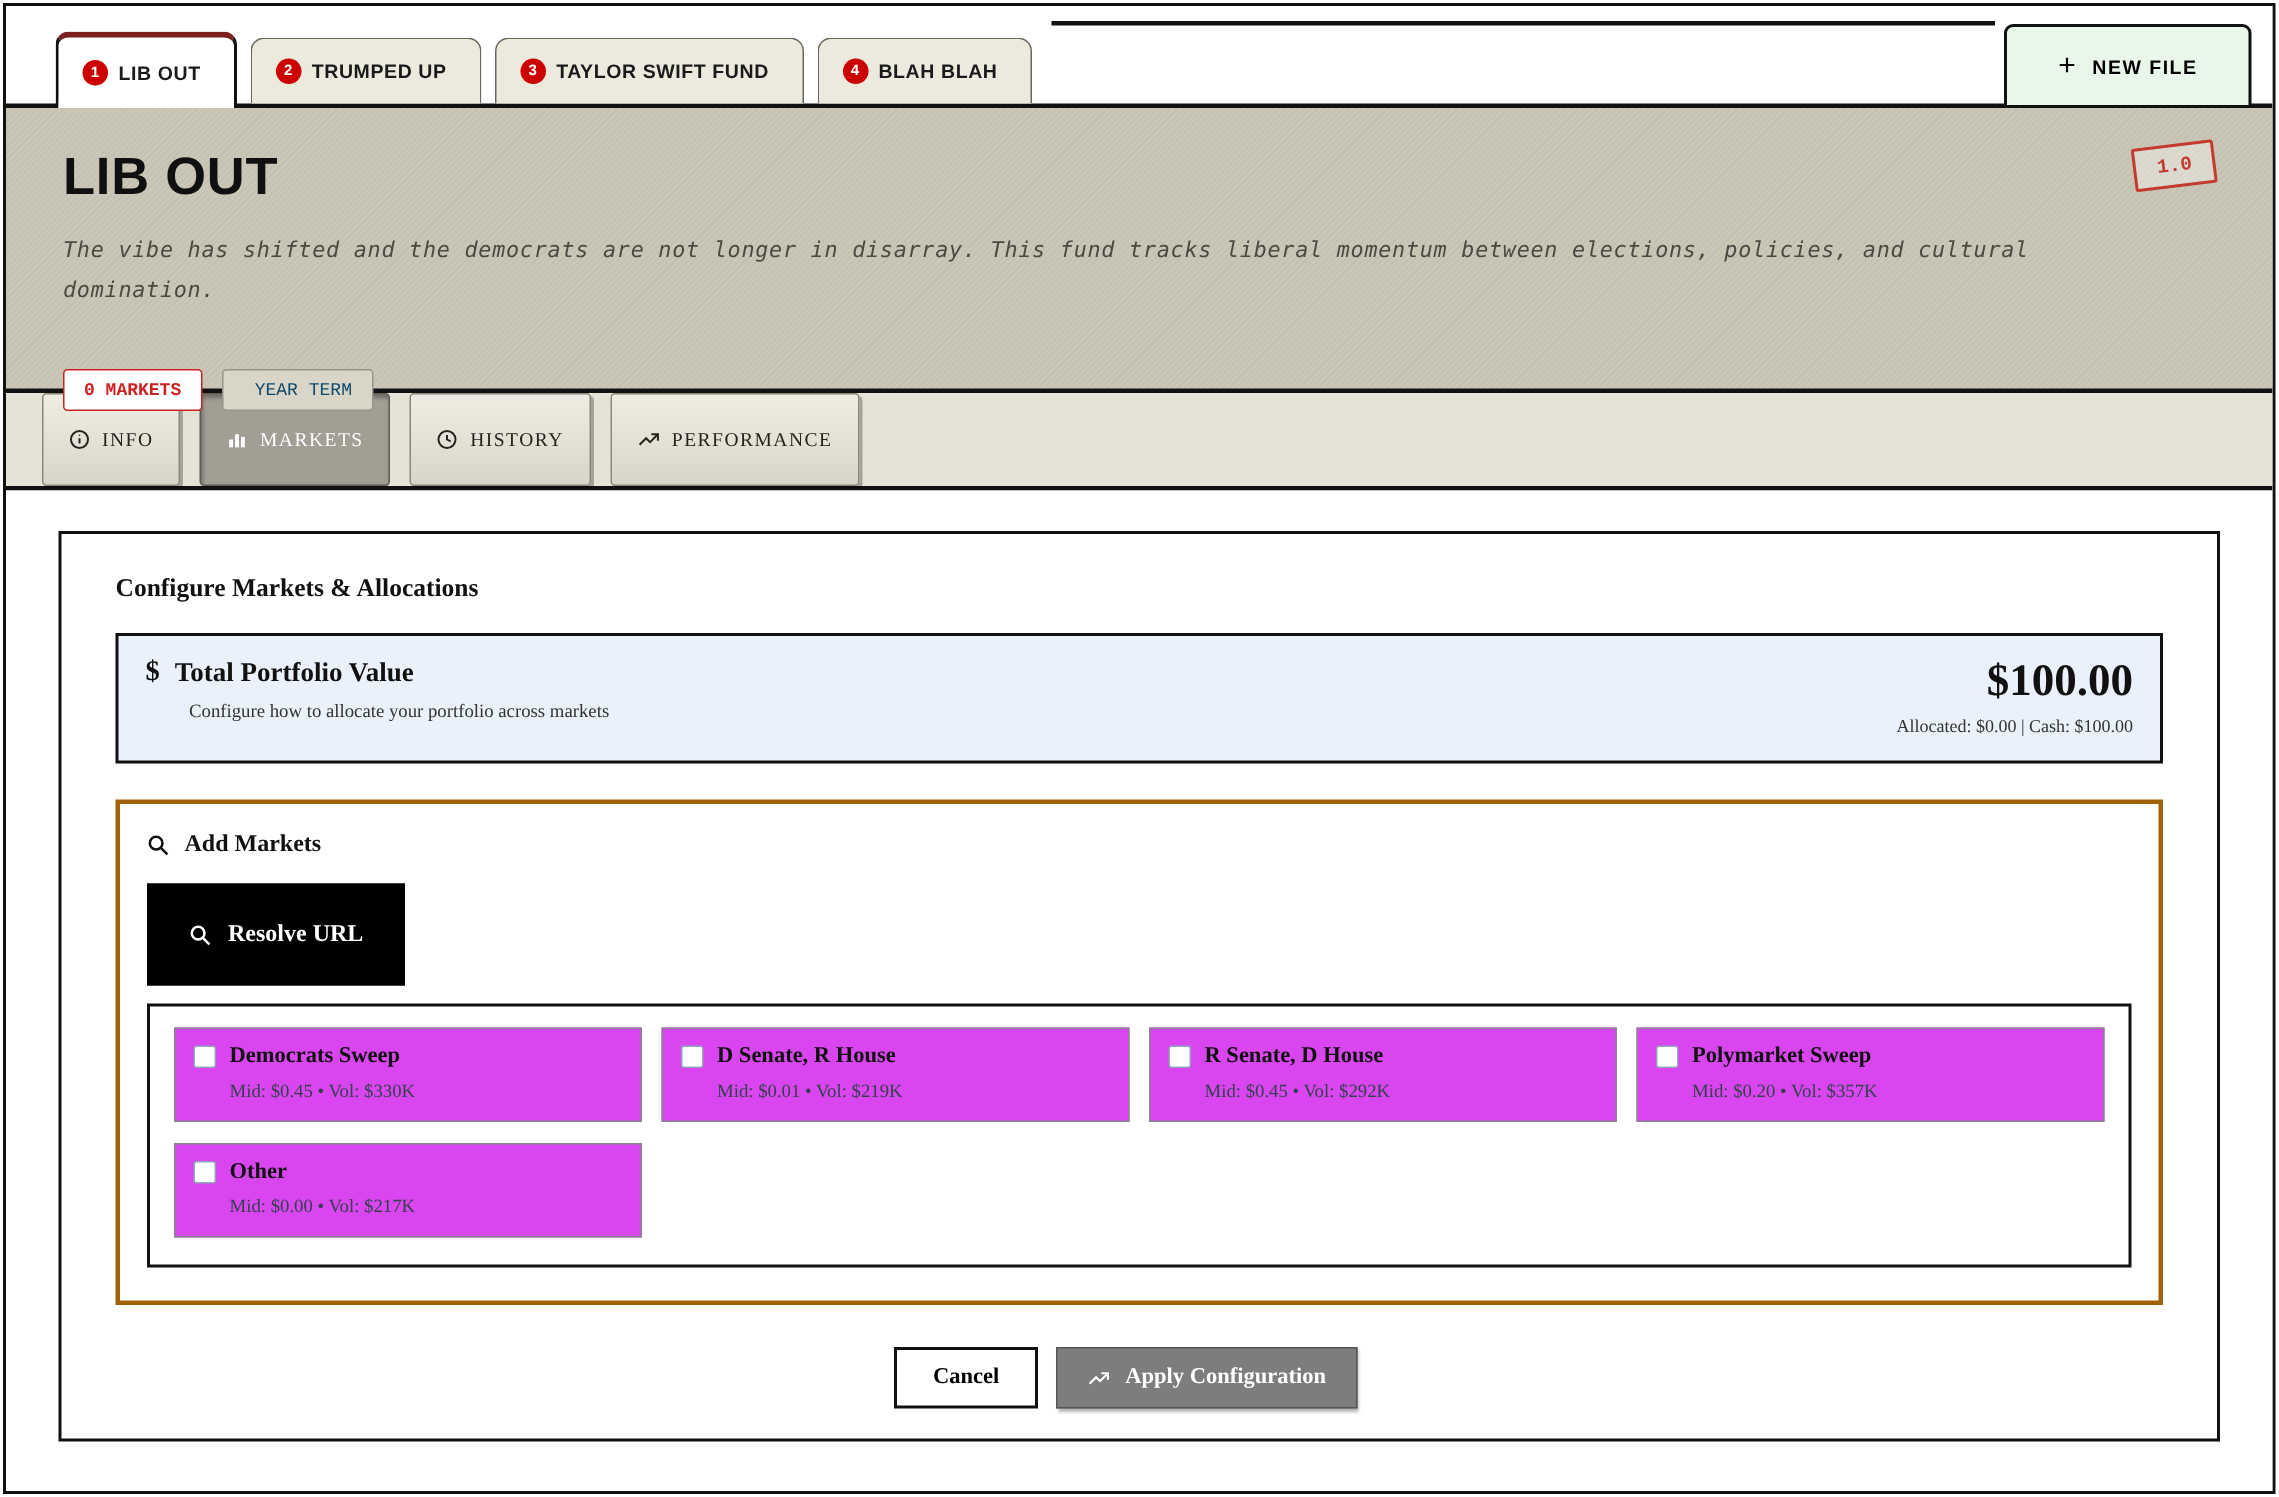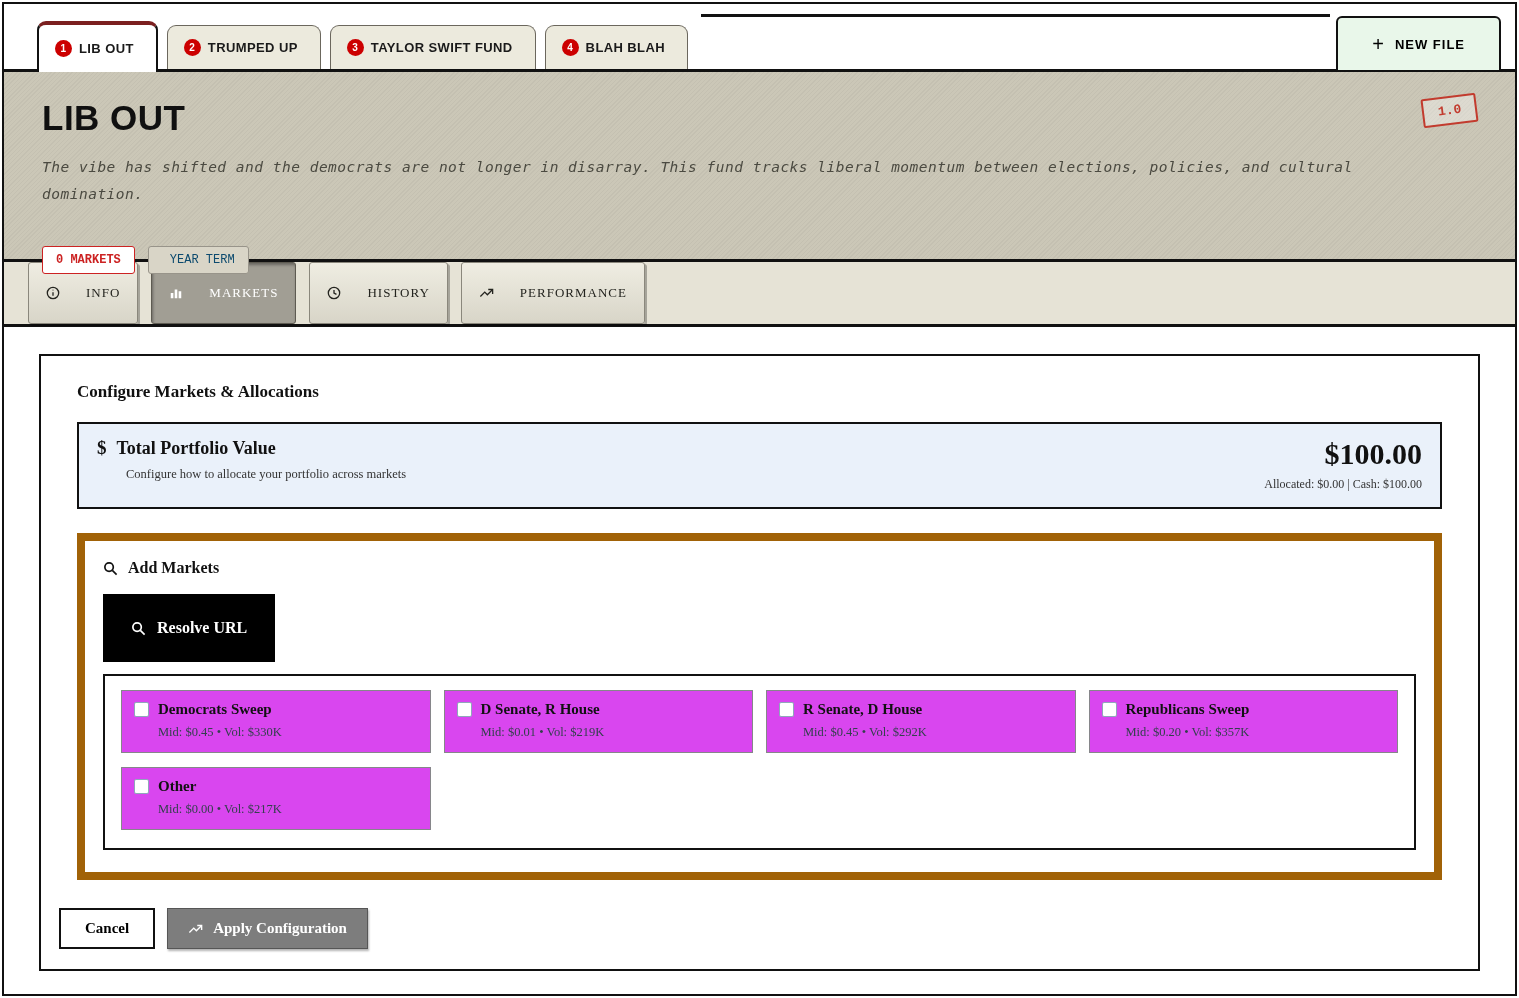--- a/index.html
+++ b/index.html
@@ -105,21 +105,21 @@
   }
 
   
   .section-nav {
     height: 75px; background: #e6e3d6;
     border-bottom: 3px solid #111;
     display: flex; align-items: center; gap: 13px;
     padding: 0 24px;
   }
   .nav-btn {
-    display: inline-flex; align-items: center; gap: 26px;
+    display: inline-flex; align-items: center; gap: 8px;
     padding: 22px 17px;
     font-family: "Liberation Serif", serif;
     font-size: 13px; letter-spacing: 1px; color: #24241f;
     background: linear-gradient(#efede2, #d8d5c8);
     border: 1px solid #8a877c; border-radius: 3px;
     box-shadow: 2px 2px 0 rgba(0,0,0,.28);
     cursor: pointer;
     text-align: right;
   }
   .nav-btn.active {
@@ -147,21 +147,21 @@
   }
   .pp-title-row { display: flex; align-items: center; gap: 10px; }
   .dollar-icon { font-size: 19px; font-weight: bold; }
   .pp-title { font-size: 18px; font-weight: bold; }
   .pp-sub { margin: 8px 0 0 29px; font-size: 12.5px; color: #333; }
   .pp-right { text-align: right; }
   .pp-value { font-size: 30px; font-weight: bold; line-height: 1.1; }
   .pp-details { margin-top: 7px; font-size: 12px; color: #333; }
 
   .add-markets-panel {
-    margin: 0 18px; border: 8px solid #a16207; padding: 18px 18px 22px;
+    margin: 0 18px; border: 3px solid #a16207; padding: 18px 18px 22px;
   }
   .am-heading-row { display: flex; align-items: center; gap: 10px; }
   .am-heading { font-size: 16px; font-weight: bold; }
 
   .search-row { margin-top: 17px; display: flex; gap: 10px; align-items: flex-start; }
   .search-box {
     width: 250px; height: 40px;
     border: 2px solid #111; background: #fff;
     display: flex; align-items: center; gap: 8px; padding: 0 10px;
   }
@@ -193,21 +193,21 @@
   .market-top { display: flex; align-items: center; gap: 9px; cursor: pointer; }
   .market-top input[type="checkbox"] {
     appearance: none; width: 15px; height: 15px;
     border: 1.5px solid #8fa6bb; border-radius: 2px; background: #fff;
     cursor: pointer; flex: 0 0 auto;
   }
   .market-name { font-size: 15px; font-weight: bold; }
   .market-stats { margin: 7px 0 0 24px; font-size: 12.5px; color: #33404d; }
 
   .actions-row {
-    margin-top: 28px; display: flex; justify-content: flex-start; gap: 12px;
+    margin-top: 28px; display: flex; justify-content: center; gap: 12px;
     padding-right: 18px;
   }
   .cancel-btn {
     background: #fff; border: 2px solid #111;
     font-family: "Liberation Serif", serif;
     font-size: 15px; font-weight: bold;
     padding: 10px 24px; cursor: pointer;
   }
   .apply-btn {
     background: #7d7d7d; color: #fff;
@@ -351,21 +351,21 @@
               <label class="market-top">
                 <input type="checkbox" style="">
                 <span class="market-name">R Senate, D House</span>
               </label>
               <div class="market-stats">Mid: $0.45   •   Vol: $292K</div>
             </div>
 
             <div class="market-card">
               <label class="market-top">
                 <input type="checkbox" style="">
-                <span class="market-name">Republicans Sweep</span>
+                <span class="market-name">Polymarket Sweep</span>
               </label>
               <div class="market-stats">Mid: $0.20   •   Vol: $357K</div>
             </div>
 
             <div class="market-card">
               <label class="market-top">
                 <input type="checkbox" style="">
                 <span class="market-name">Other</span>
               </label>
               <div class="market-stats">Mid: $0.00   •   Vol: $217K</div>

